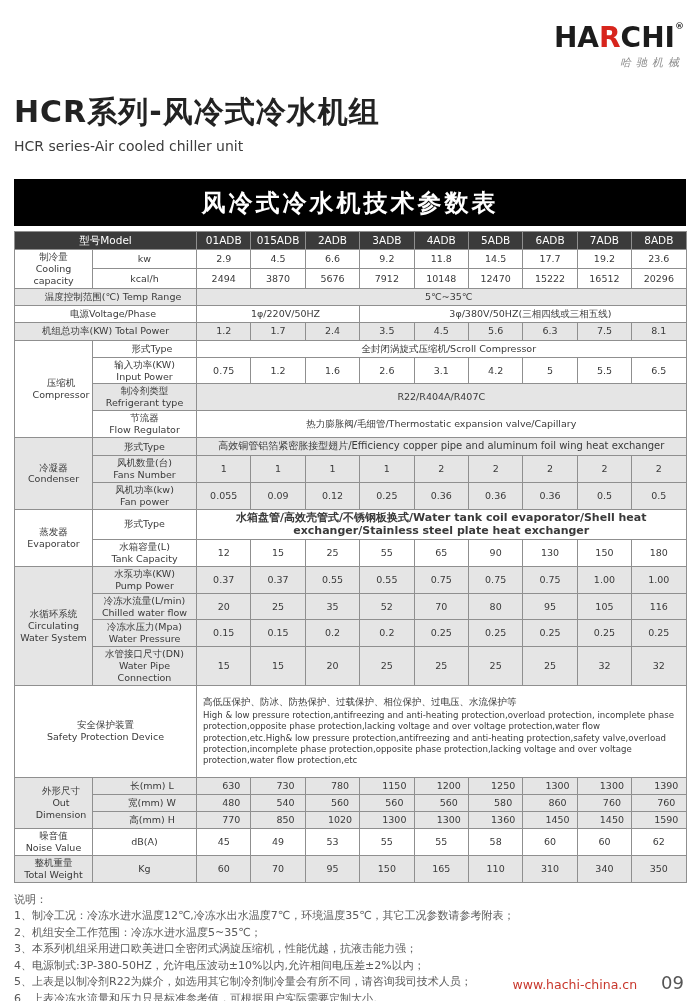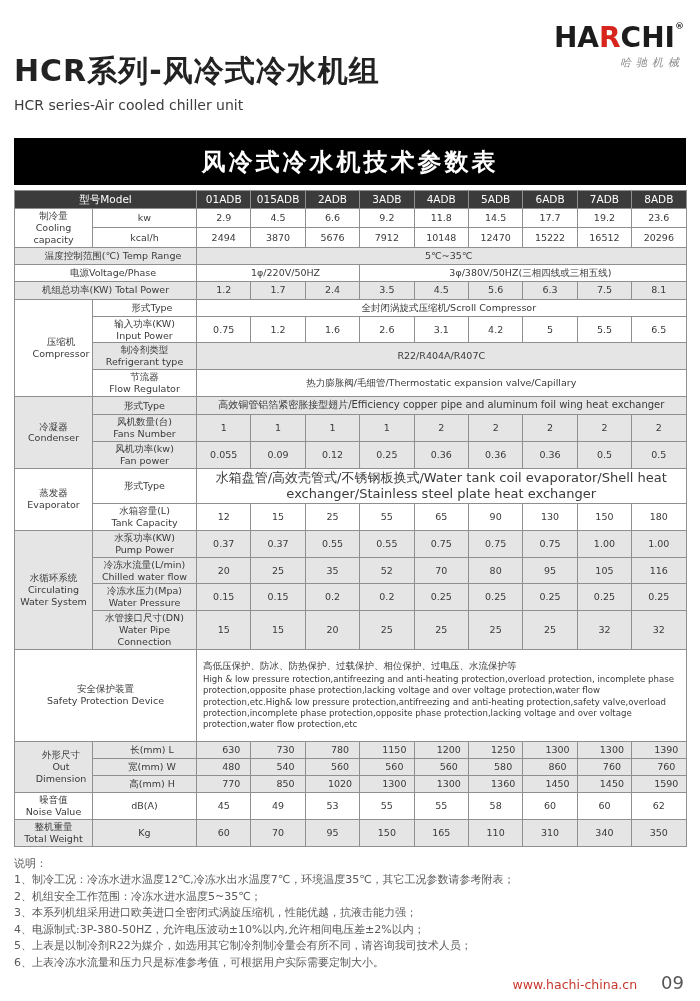--- a/index.html
+++ b/index.html
@@ -8,36 +8,36 @@
   .page { position:relative; width:700px; height:1001px; padding:0 14px; }
 
   
   .logo { position:absolute; top:24px; right:16px; text-align:right; }
   .logo-main { font-size:28px; font-weight:bold; color:#1c1c1c; letter-spacing:0px; line-height:1; }
   .logo-main .red { color:#d7251d; }
   .logo-reg { font-size:9px; vertical-align:top; position:relative; top:-2px; color:#1c1c1c; font-weight:bold;}
   .logo-sub { margin-top:3px; font-size:11px; color:#8d8d8d; letter-spacing:5px; font-style:italic; }
 
   
-  .title { padding-top:51px; font-size:30px; font-weight:bold; color:#222; letter-spacing:1px; }
+  .title { padding-top:92px; font-size:30px; font-weight:bold; color:#222; letter-spacing:1px; }
   .subtitle { margin-top:5px; font-size:14px; color:#3d3d3d; }
   .banner { margin-top:25px; height:47px; background:#000000; color:#ffffff;
     display:flex; align-items:center; justify-content:center;
     font-size:24px; font-weight:bold; letter-spacing:3px; }
 
   
   table { margin-top:5px; width:672px; border-collapse:collapse; table-layout:fixed; }
   td { border:1px solid #8f8f8f; text-align:center; vertical-align:middle;
     color:#3a3a3a; font-size:9.5px; line-height:1.25; padding:1px; background:#ffffff; }
   tr.head td { background:#3b3b3b; color:#ffffff; font-weight:normal; font-size:10.5px; height:18px; }
   tr.gray td { background:#e5e5e5; }
   td.sec { font-size:9.5px; }
   .bl { display:block; }
   .small { font-size:10px; }
-  .tiny { font-size:13px; }
+  .tiny { font-size:11px;font-weight:bold; }
   .safety-cell { text-align:left; padding:4px 6px; }
   .safety-zh { display:block; font-size:9.5px; margin-bottom:2px; }
   .safety-en { display:block; font-size:8.6px; line-height:1.3; }
   tr.h15 td { height:15px; } tr.h17 td { height:17px;padding-left:16px; } tr.h18 td { height:18px; }
   tr.h23 td { height:23px; } tr.h26 td { height:26px; } tr.h27 td { height:27px; }
   tr.h92 td { height:92px; }
 
   
   .notes { margin-top:9px; font-size:11px; color:#5a5a5a; line-height:1.5; }
 

